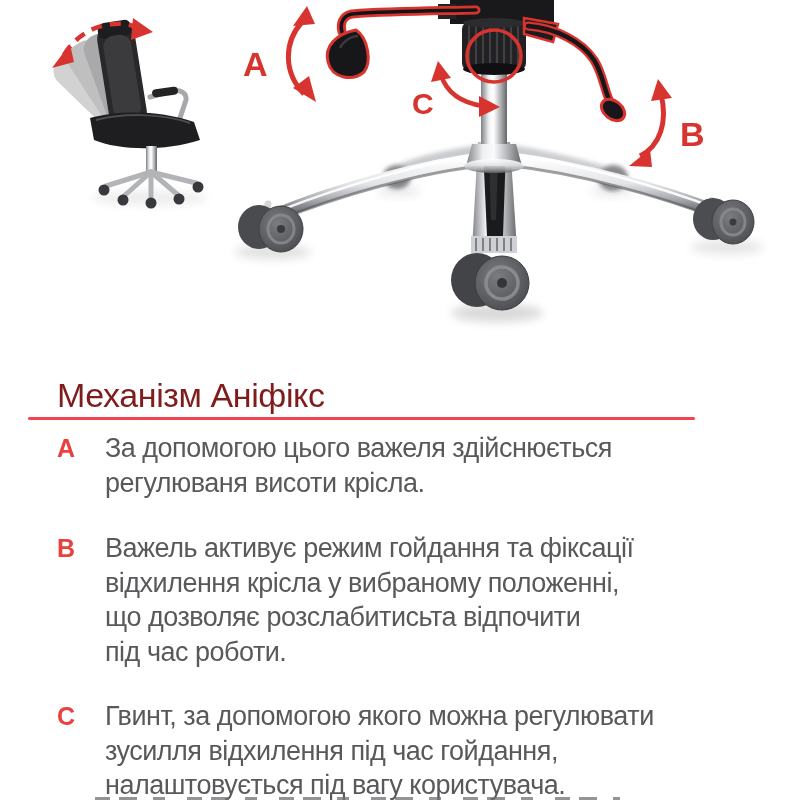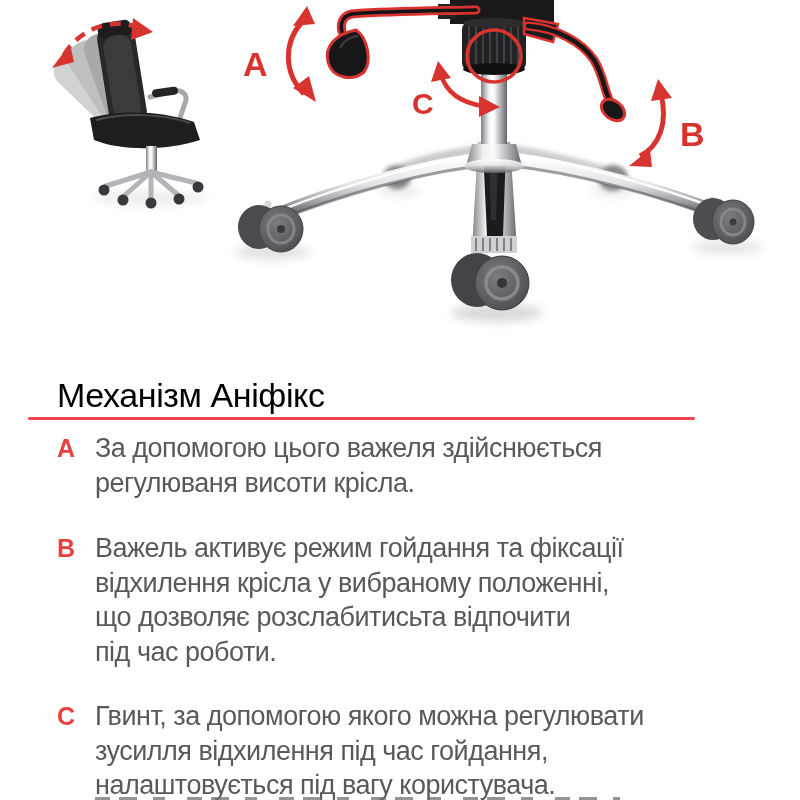--- a/index.html
+++ b/index.html
@@ -4,33 +4,33 @@
 <style>
   html,body{margin:0;padding:0;}
   body{
     width:800px;height:800px;position:relative;overflow:hidden;
     background:#ffffff;
     font-family:"Liberation Sans",sans-serif;
   }
   .hero{position:absolute;left:0;top:0;width:800px;height:345px;}
   .page-title{
     position:absolute;left:57px;top:353px;
-    font-size:34px;font-weight:500;color:#000000;letter-spacing:-0.4px;
+    font-size:34px;font-weight:500;color:#7f1d1d;letter-spacing:-0.4px;
   }
   .divider{
     position:absolute;left:28px;top:417px;width:667px;height:3px;
     background:#f2434f;border-radius:2px;
   }
   .item{position:absolute;left:57px;display:flex;align-items:flex-start;}
   .item .letter{
     width:24px;flex:0 0 24px;
     color:#e8413e;font-weight:bold;font-size:25px;line-height:34.5px;
   }
   .item .text{
-    margin-left:14px;
+    margin-left:24px;
     font-size:27px;line-height:34.5px;color:#58595b;
     letter-spacing:-0.5px;white-space:pre-line;
   }
   .item-a{top:431px;}
   .item-b{top:531px;}
   .item-c{top:699px;}
   .cutoff-strip{
     position:absolute;left:95px;top:797px;width:525px;height:3px;opacity:.75;
     background:repeating-linear-gradient(90deg,
       #6f7074 0 15px, transparent 15px 24px,

